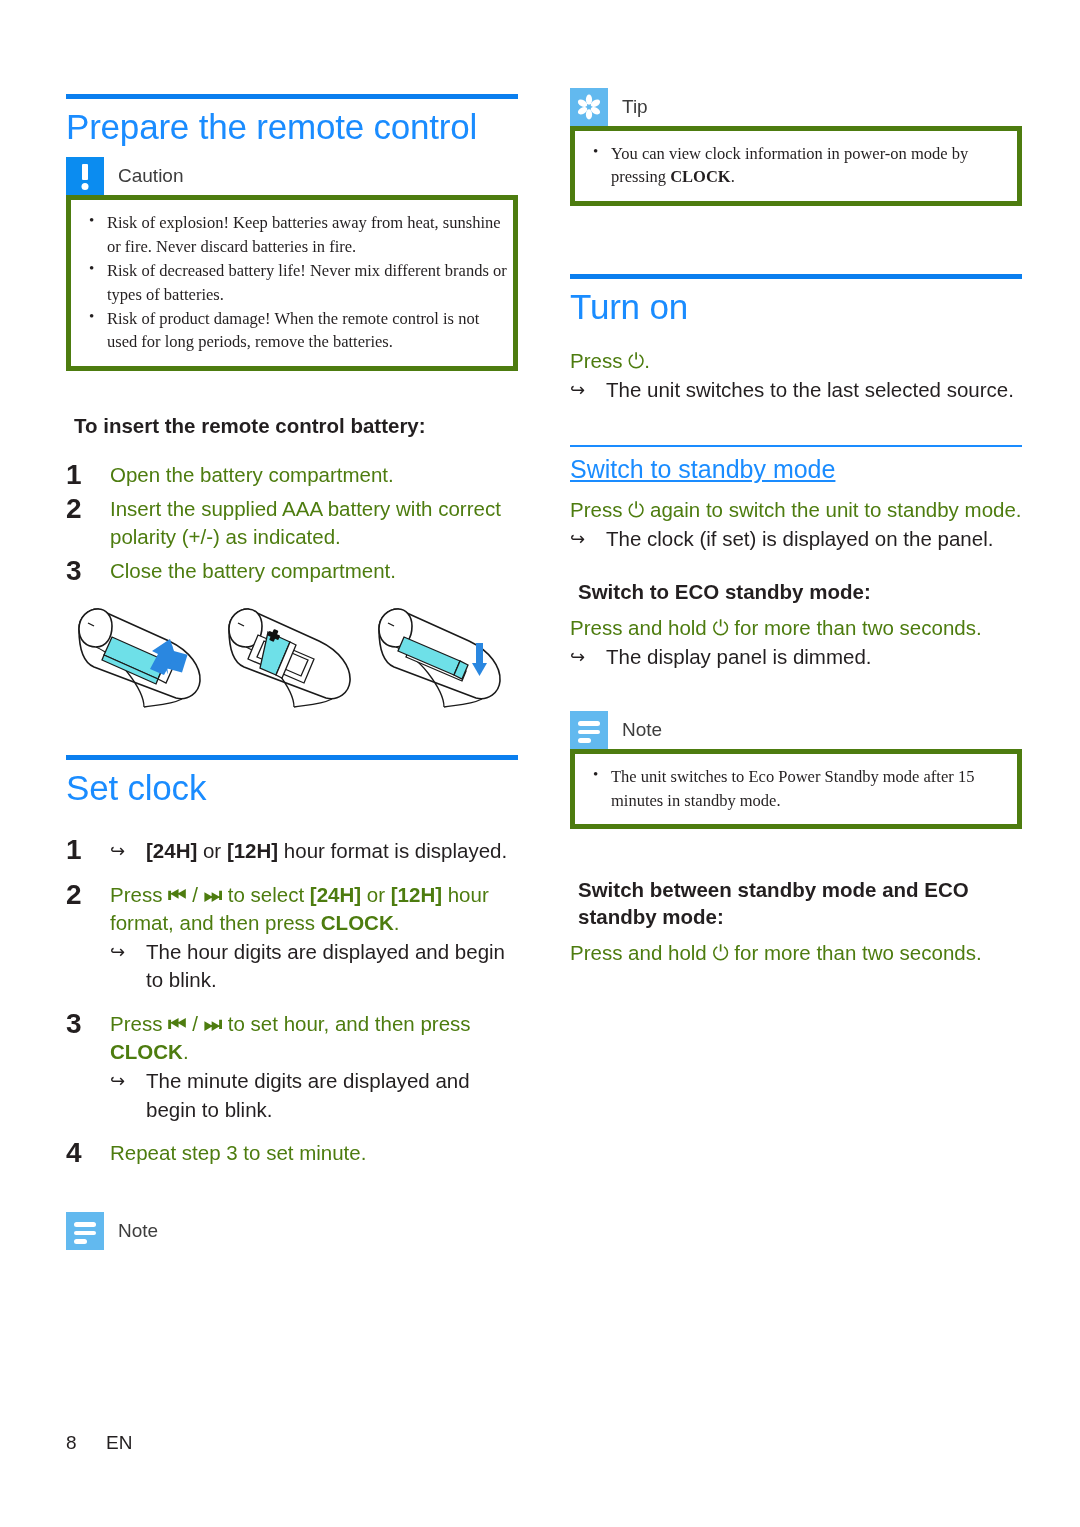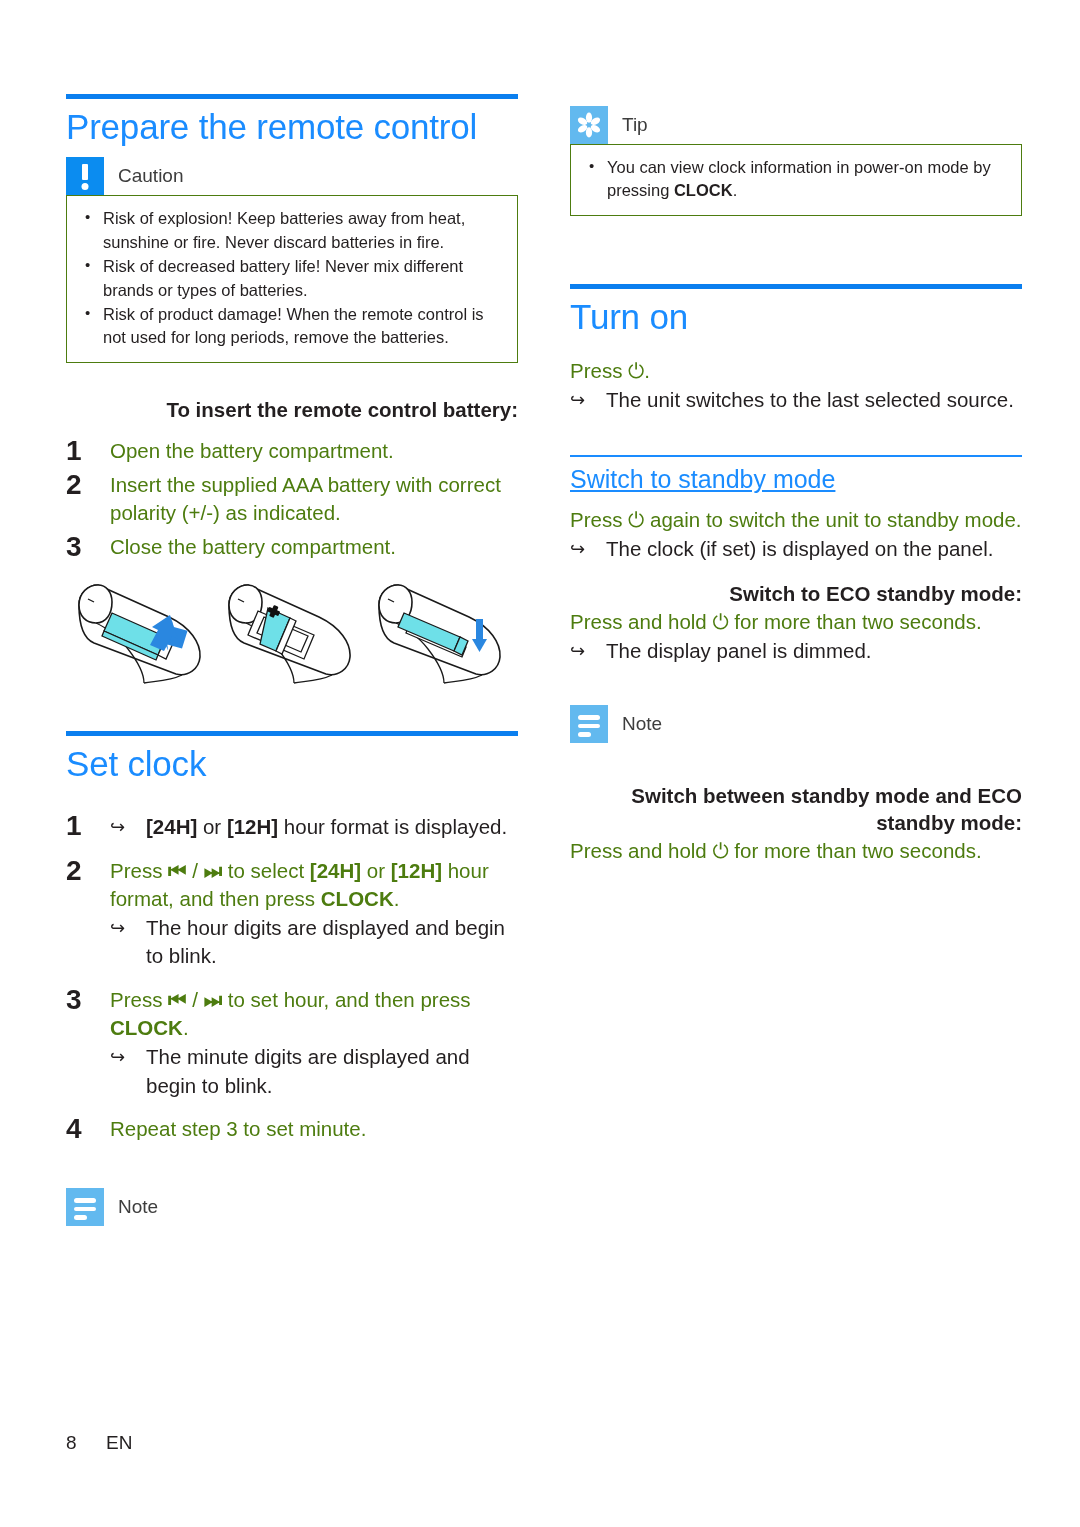--- a/index.html
+++ b/index.html
@@ -54,22 +54,21 @@
     font-weight: 400;
     color: #1a8cff;
     margin: 0 0 12px 0;
     text-decoration: underline;
   }
   .h3 {
     font-size: 20.5px;
     line-height: 1.3;
     font-weight: 700;
     color: #231f20;
-    margin: 0;
-    text-align: right;
+    margin: 8px;
   }
 
   
   .p {
     font-size: 20.5px;
     line-height: 1.38;
     margin: 0;
     color: #4d7c0f;
     font-weight: 300;
   }
@@ -93,23 +92,24 @@
   .icon-note    { background: #62b9ef; }
   .icon-tip     { background: #62b9ef; }
   .callout-title {
     font-size: 19px;
     line-height: 38px;
     padding-left: 14px;
     font-weight: 400;
     color: #3d3d3d;
   }
   .callout-body {
-    border: 1px solid #4d7c0f;
+    border: 5px solid #4d7c0f;
     padding: 11px 6px 11px 10px;
     box-sizing: border-box;
+    font-family: Liberation Serif, serif;
   }
   .callout-body ul {
     margin: 0;
     padding: 0;
     list-style: none;
   }
   .callout-body li {
     position: relative;
     padding-left: 26px;
     font-size: 16.5px;
@@ -416,21 +416,21 @@
               <i></i>
               <i></i>
               <i></i>
             </span>
         </span>
         <span class="callout-title">Note</span>
       </div>
     </div>
   </div>
 
-  <div class="col col-right" style="top:106px;">
+  <div class="col col-right" style="top:88px;">
 
     <div class="callout">
       <div class="callout-head">
         <span class="callout-icon icon-tip">
           <svg class="glyph-tip" width="26" height="26" viewBox="0 0 26 26">
             <g fill="#ffffff">
               <ellipse cx="13" cy="5.6" rx="3.1" ry="5.1"></ellipse>
               <ellipse cx="13" cy="20.4" rx="3.1" ry="5.1"></ellipse>
               <ellipse cx="13" cy="5.6" rx="3.1" ry="5.1" transform="rotate(60 13 13)"></ellipse>
               <ellipse cx="13" cy="20.4" rx="3.1" ry="5.1" transform="rotate(60 13 13)"></ellipse>
@@ -488,20 +488,25 @@
       <div class="callout-head">
         <span class="callout-icon icon-note">
           <span class="glyph-lines">
               <i></i>
               <i></i>
               <i></i>
             </span>
         </span>
         <span class="callout-title">Note</span>
       </div>
+      <div class="callout-body">
+        <ul>
+          <li>The unit switches to Eco Power Standby mode after 15 minutes in standby mode.</li>
+        </ul>
+      </div>
     </div>
 
     <div class="spacer-40"></div>
 
     <h3 class="h3">Switch between standby mode and ECO standby mode:</h3>
     <p class="p"><span>Press and hold </span><span class="sym">⏻</span><span> for more than two seconds.</span></p>
   </div>
 
   <div class="footer">
     <span class="pg">8</span>

